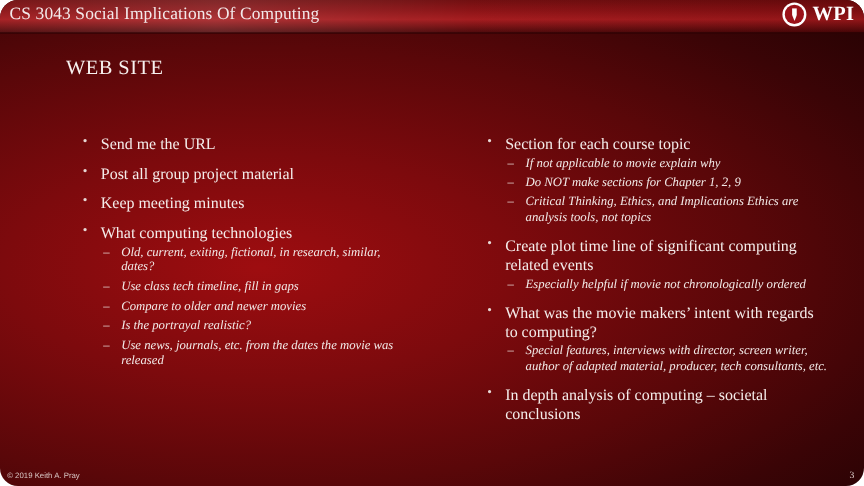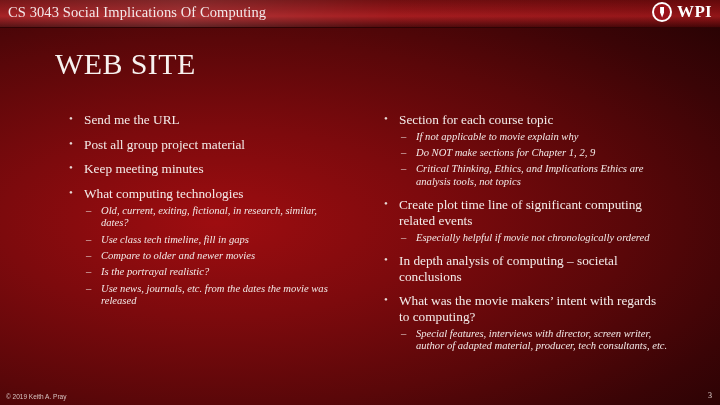--- a/index.html
+++ b/index.html
@@ -11,20 +11,21 @@
     height: 405px;
     overflow: hidden;
     font-family: "Liberation Serif", serif;
   }
   .slide {
     position: relative;
     width: 720px;
     height: 405px;
     background: radial-gradient(ellipse at 30% 55%, #9e0d10 0%, #7d0a0d 30%, #5a0709 58%, #3a0406 80%, #230203 100%);
     overflow: hidden;
+    border-radius: 15px;
   }
   .header-bar {
     position: absolute;
     top: 0;
     left: 0;
     width: 720px;
     height: 27px;
     background: linear-gradient(to bottom, #6e0a0c 0%, #8c1013 35%, #a3181b 60%, #4d0608 100%);
     border-bottom: 1px solid #2e0304;
   }
@@ -89,35 +90,35 @@
     font-family: "Liberation Serif", serif;
     font-size: 17px;
     font-weight: bold;
     color: #ffffff;
     letter-spacing: 0.3px;
   }
   .slide-title {
     position: absolute;
     left: 55px;
     top: 47px;
-    font-size: 30px;
+    font-size: 17px;
     color: #f7f1ef;
     font-family: "Liberation Serif", serif;
     letter-spacing: 0.4px;
   }
   .col {
     position: absolute;
     top: 100px;
   }
   .col-left {
     left: 55px;
     width: 300px;
   }
   .col-right {
-    left: 370px;
+    left: 392px;
     width: 310px;
   }
   ul.lvl1 {
     list-style: none;
     margin: 12px;
     padding: 0;
   }
   ul.lvl1 > li.b1 {
     position: relative;
     padding-left: 17px;
@@ -245,29 +246,29 @@
       </li>
       <li class="b1">
         <span class="btxt">Create plot time line of significant computing related events</span>
         <ul class="lvl2">
           <li class="b2">
             <span class="btxt">Especially helpful if movie not chronologically ordered</span>
           </li>
         </ul>
       </li>
       <li class="b1">
+        <span class="btxt">What was the movie makers’ intent with regards to computing?</span>
+        <ul class="lvl2">
+          <li class="b2">
+            <span class="btxt">Special features, interviews with director, screen writer, author of adapted material, producer, tech consultants, etc.</span>
+          </li>
+        </ul>
+      </li>
+      <li class="b1">
         <span class="btxt">In depth analysis of computing – societal conclusions</span>
-      </li>
-      <li class="b1">
-        <span class="btxt">What was the movie makers’ intent with regards to computing?</span>
-        <ul class="lvl2">
-          <li class="b2">
-            <span class="btxt">Special features, interviews with director, screen writer, author of adapted material, producer, tech consultants, etc.</span>
-          </li>
-        </ul>
       </li>
     </ul>
   </div>
 
   <div class="footer-left">© 2019 Keith A. Pray</div>
   <div class="footer-right">3</div>
 
 </div>
 
 </body></html>

